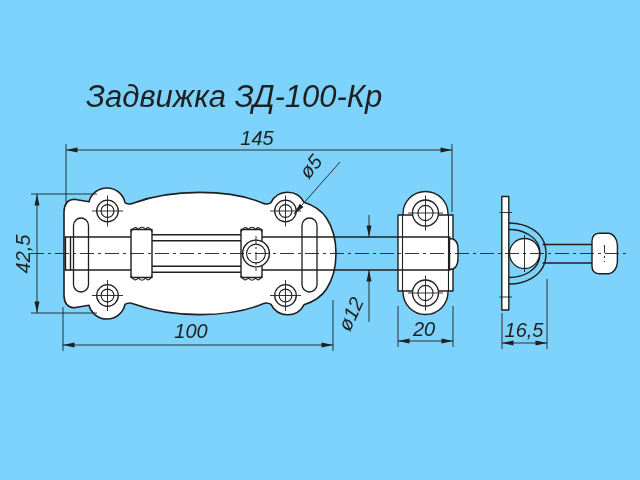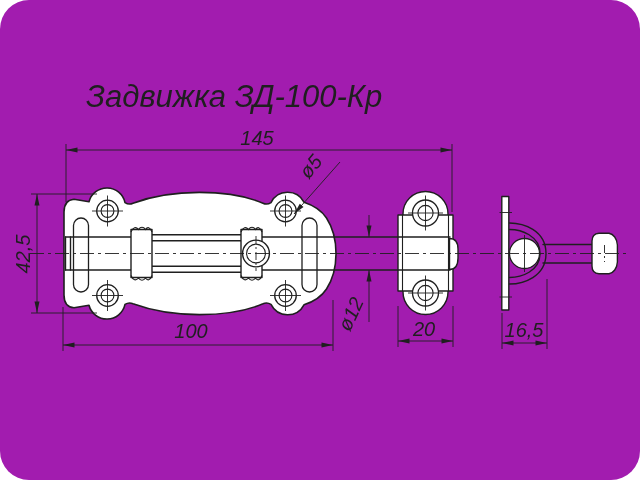--- a/index.html
+++ b/index.html
@@ -1,22 +1,21 @@
 <!DOCTYPE html>
 <html><head>
 <meta charset="utf-8">
 <style>
   html,body{margin:0;padding:0;background:#fff;}
   .sheet{
     position:relative;
     width:640px;height:480px;
-    background:#a21caf;
+    background:#7dd3fc;
     overflow:hidden;
     font-family:"Liberation Sans",sans-serif;
-    border-radius:29px;
   }
   svg{display:block;}
   .outline{fill:#fff;stroke:#1f1f1f;stroke-width:1.6;stroke-linejoin:round;}
   .part   {fill:#fff;stroke:#1f1f1f;stroke-width:1.4;stroke-linejoin:round;}
   .lineM  {fill:none;stroke:#1f1f1f;stroke-width:1.4;stroke-linecap:round;}
   .lineT  {fill:none;stroke:#1f1f1f;stroke-width:0.9;}
   .serr   {fill:none;stroke:#1f1f1f;stroke-width:1.1;}
   .hole   {fill:#fff;stroke:#1f1f1f;stroke-width:1.3;}
   .holeIn {fill:none;stroke:#1f1f1f;stroke-width:1.1;}
   .center {fill:none;stroke:#1f1f1f;stroke-width:0.9;stroke-dasharray:14 4 3 4;}

